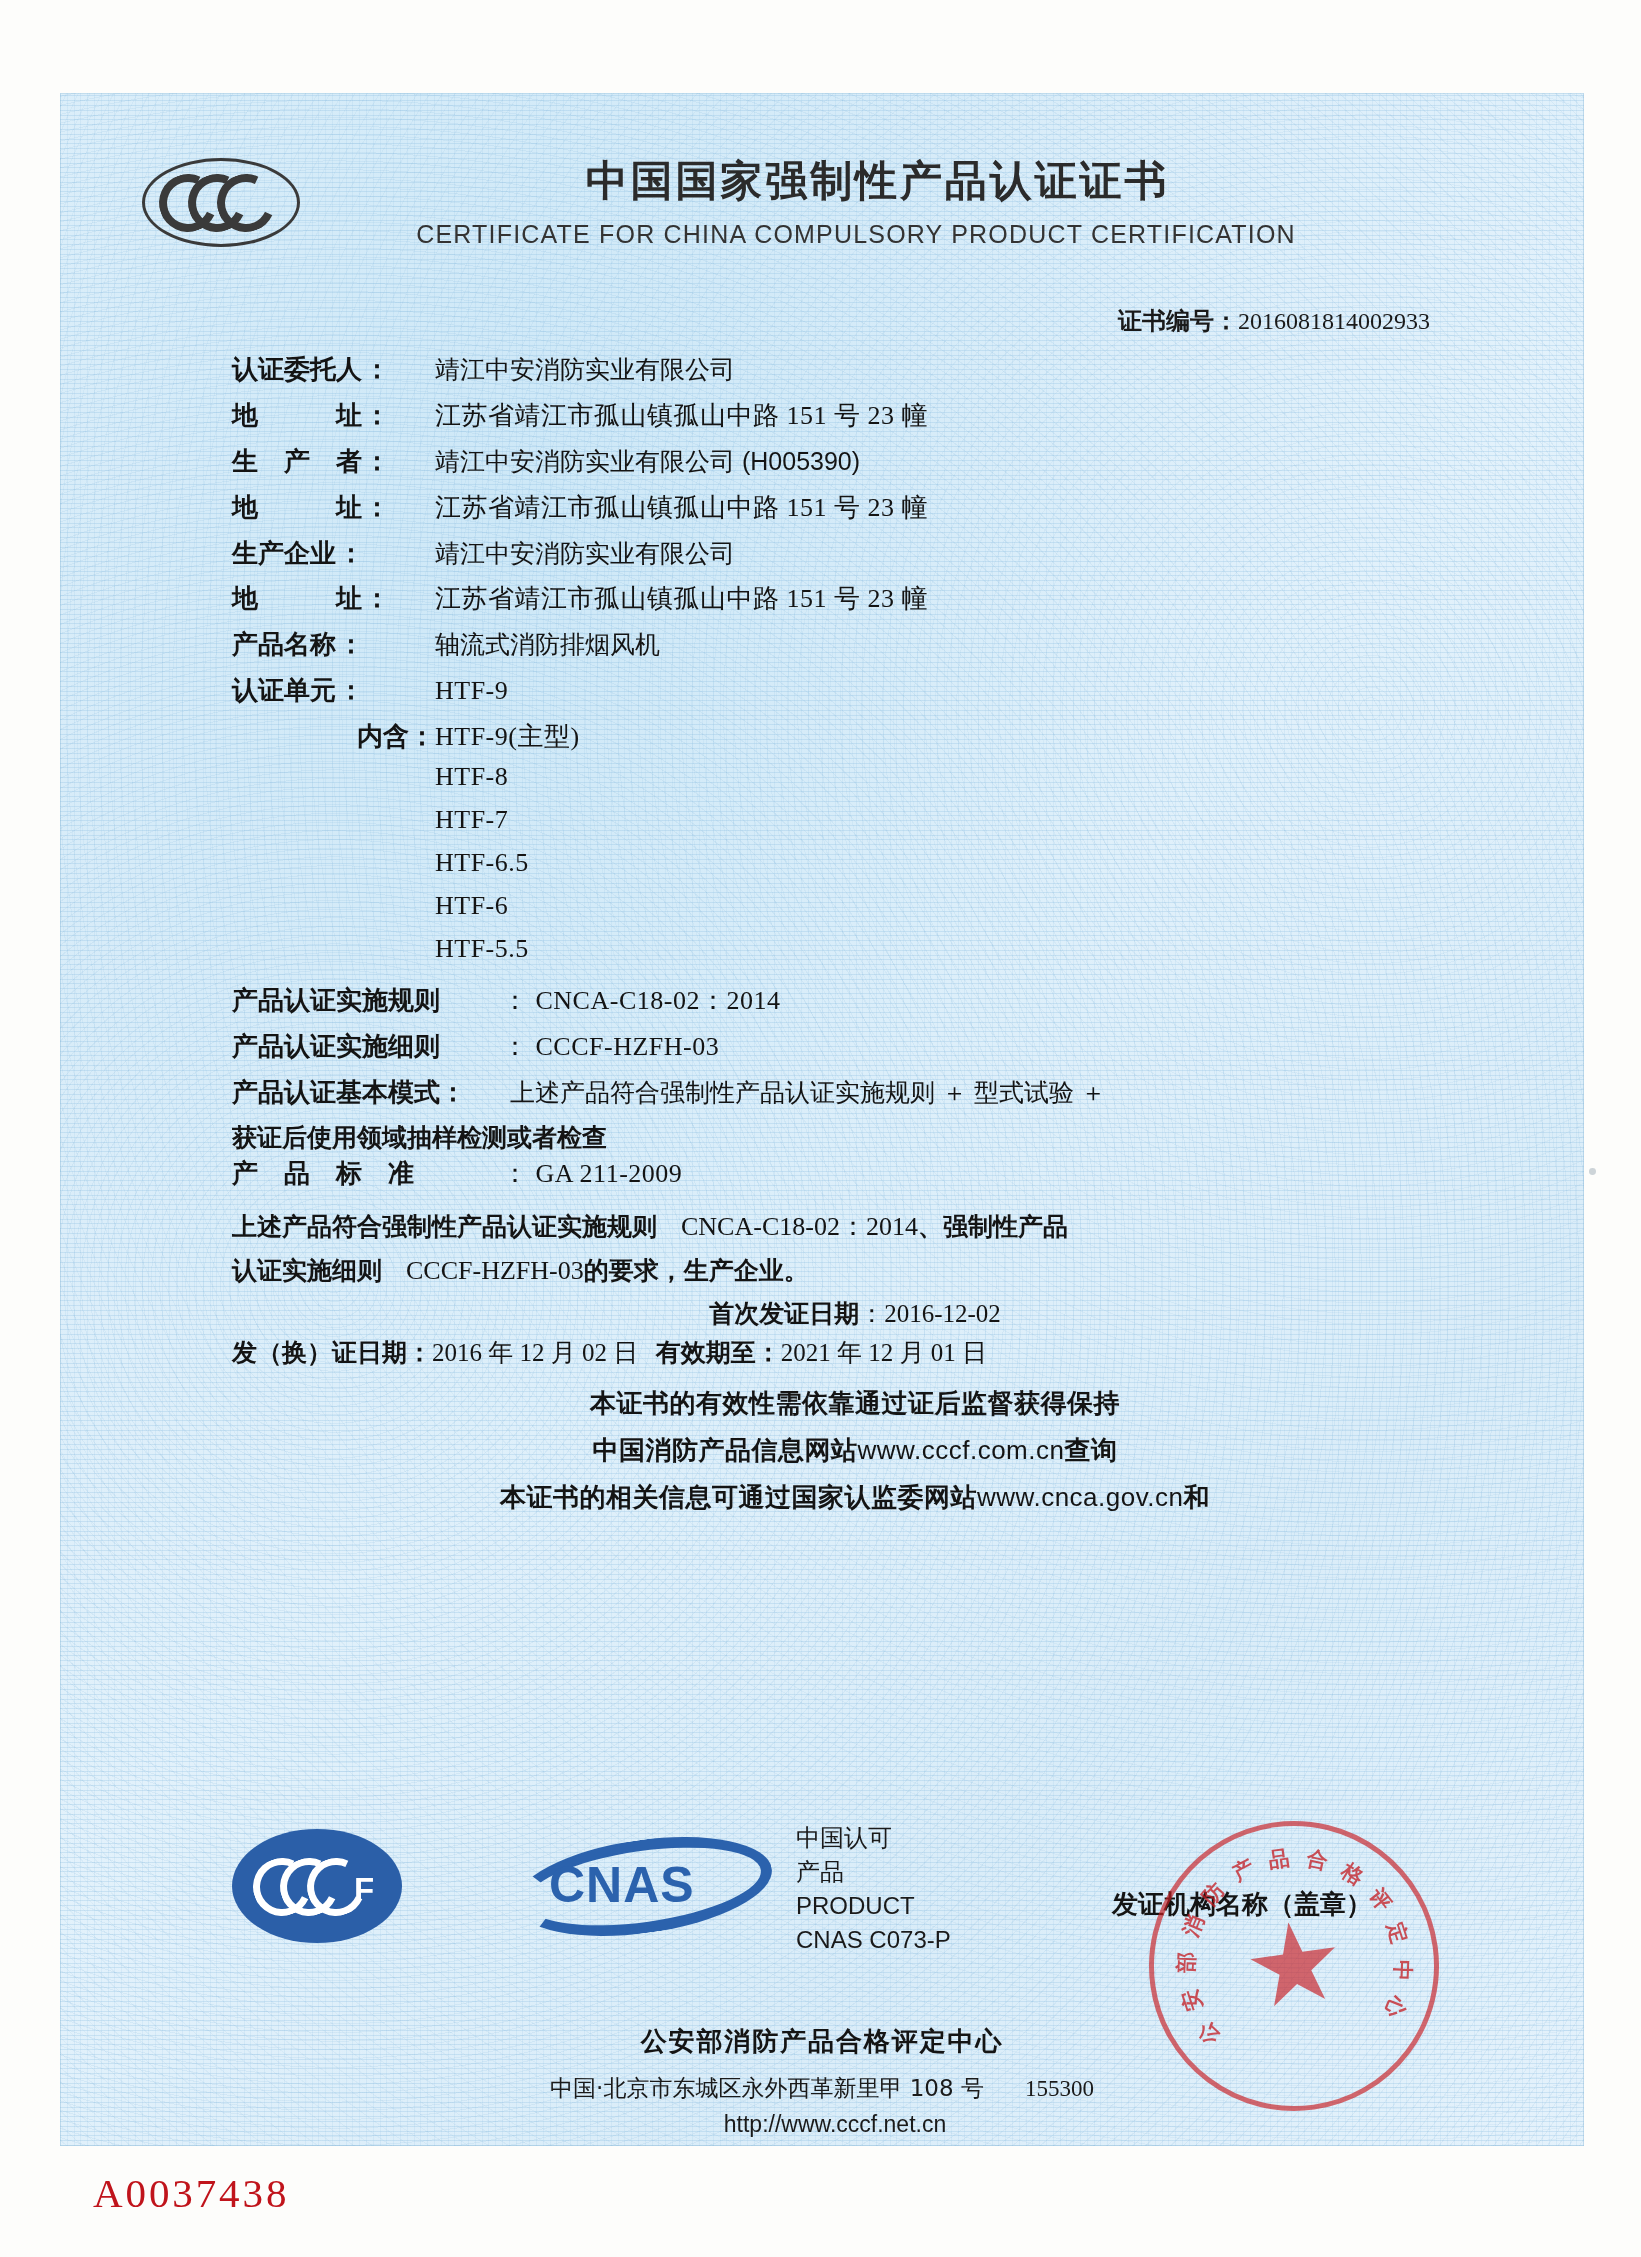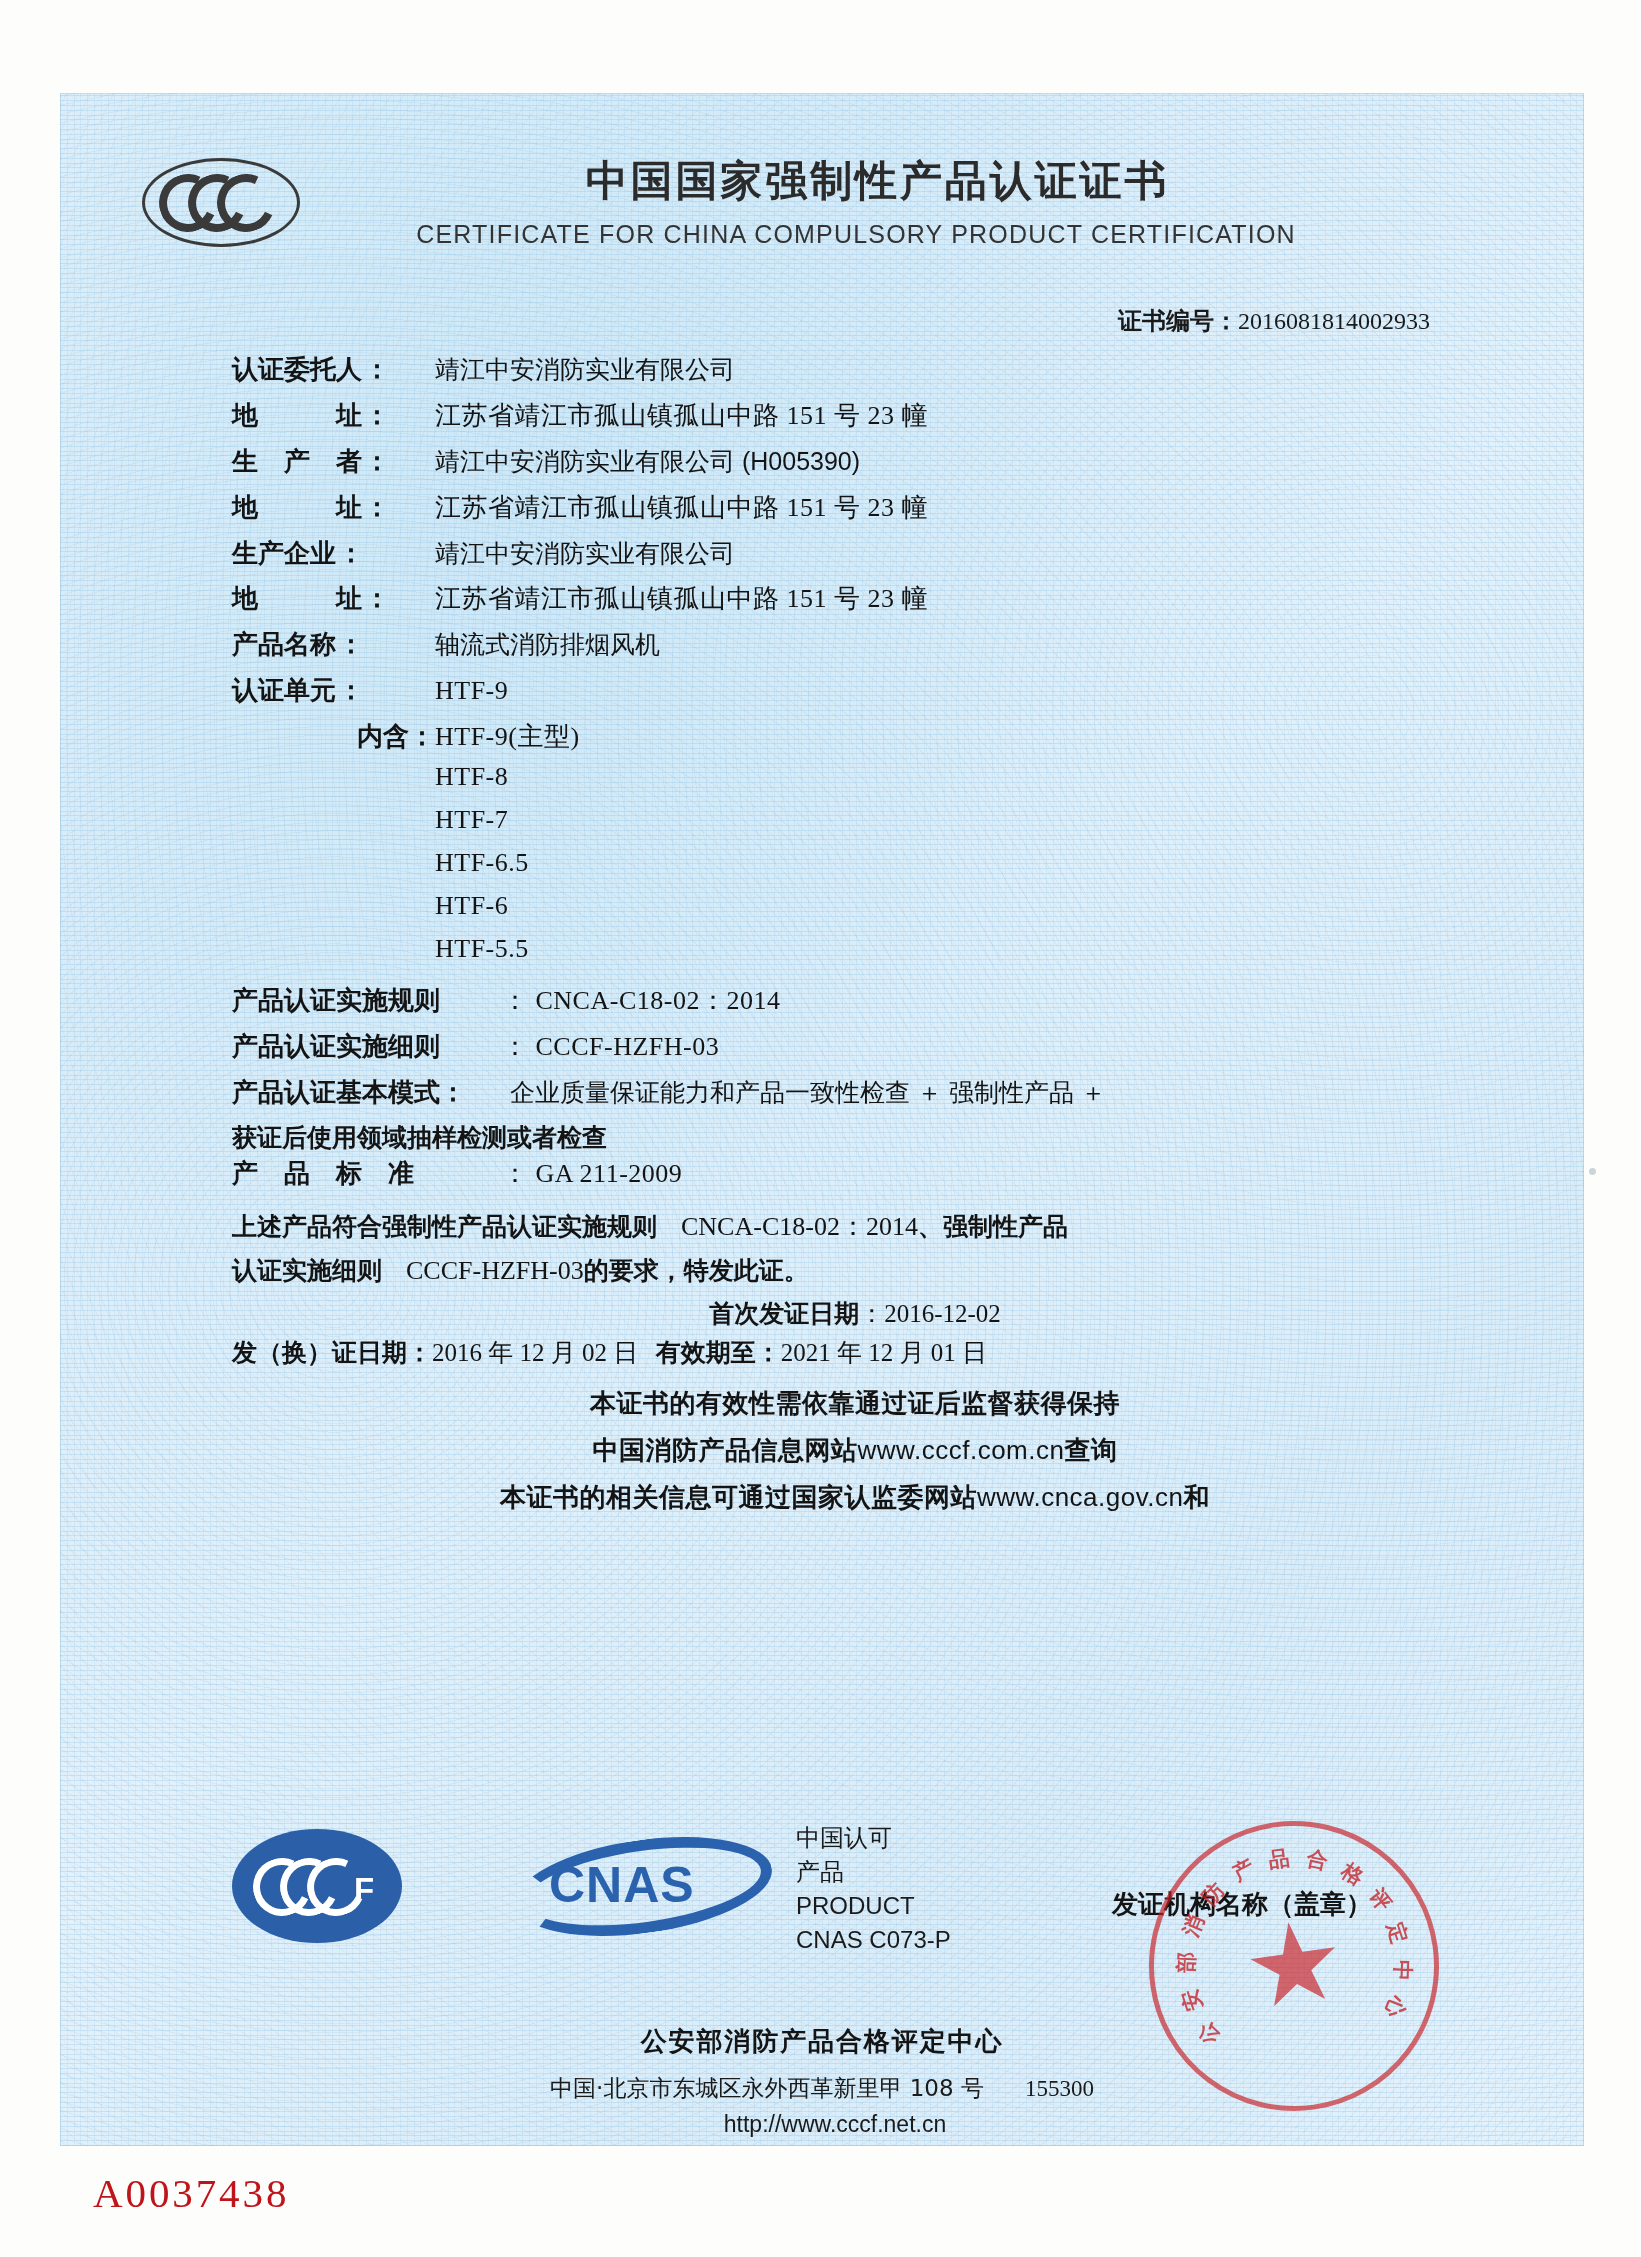--- a/index.html
+++ b/index.html
@@ -522,32 +522,32 @@
           <div class="field-value serif">： CNCA-C18-02：2014</div>
         </div>
 
         <div class="field-row wide">
           <div class="field-label" style="width:270px;flex:0 0 270px;">产品认证实施细则</div>
           <div class="field-value serif">： CCCF-HZFH-03</div>
         </div>
 
         <div class="field-row wide">
           <div class="field-label" style="width:278px;flex:0 0 278px;">产品认证基本模式：</div>
-          <div class="field-value">企业质量保证能力和产品一致性检查 ＋ 强制性产品 ＋</div>
+          <div class="field-value">上述产品符合强制性产品认证实施规则 ＋ 型式试验 ＋</div>
         </div>
         <div class="cont-line">获证后使用领域抽样检测或者检查</div>
 
         <div class="field-row wide">
           <div class="field-label" style="width:270px;flex:0 0 270px;">产　品　标　准</div>
           <div class="field-value serif">： GA 211-2009</div>
         </div>
 
         <div class="statement" style="margin-top:5.8px;">
           <span>上述产品符合强制性产品认证实施规则</span><span class="reg">CNCA-C18-02：2014</span><span>、强制性产品</span><br>
-          <span>认证实施细则</span><span class="reg">CCCF-HZFH-03</span><span>的要求，特发此证。</span>
+          <span>认证实施细则</span><span class="reg">CCCF-HZFH-03</span><span>的要求，生产企业。</span>
         </div>
 
         <div class="center-line">
           <span>首次发证日期</span><span class="reg">：2016-12-02</span>
         </div>
 
         <div class="date-row">
           <span>发（换）证日期：</span><span class="reg">2016 年 12 月 02 日</span>&nbsp;&nbsp;<span>有效期至：</span><span class="reg">2021 年 12 月 01 日</span>
         </div>
 

